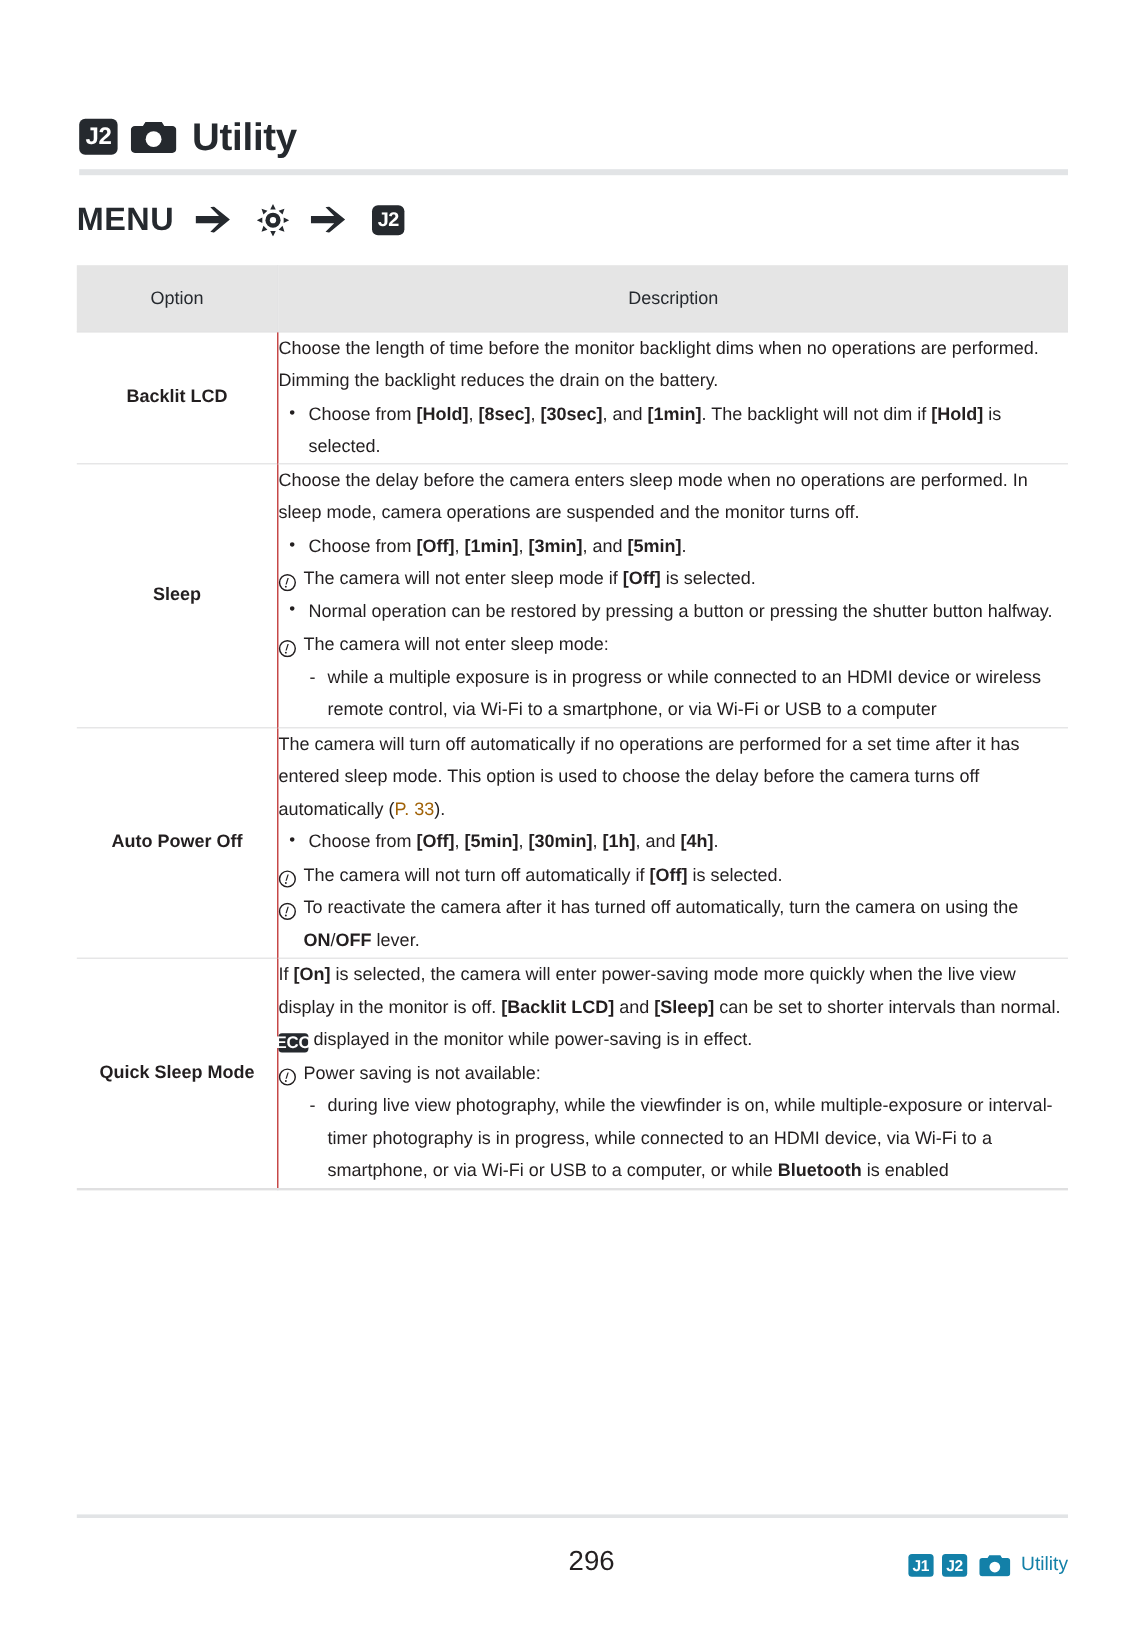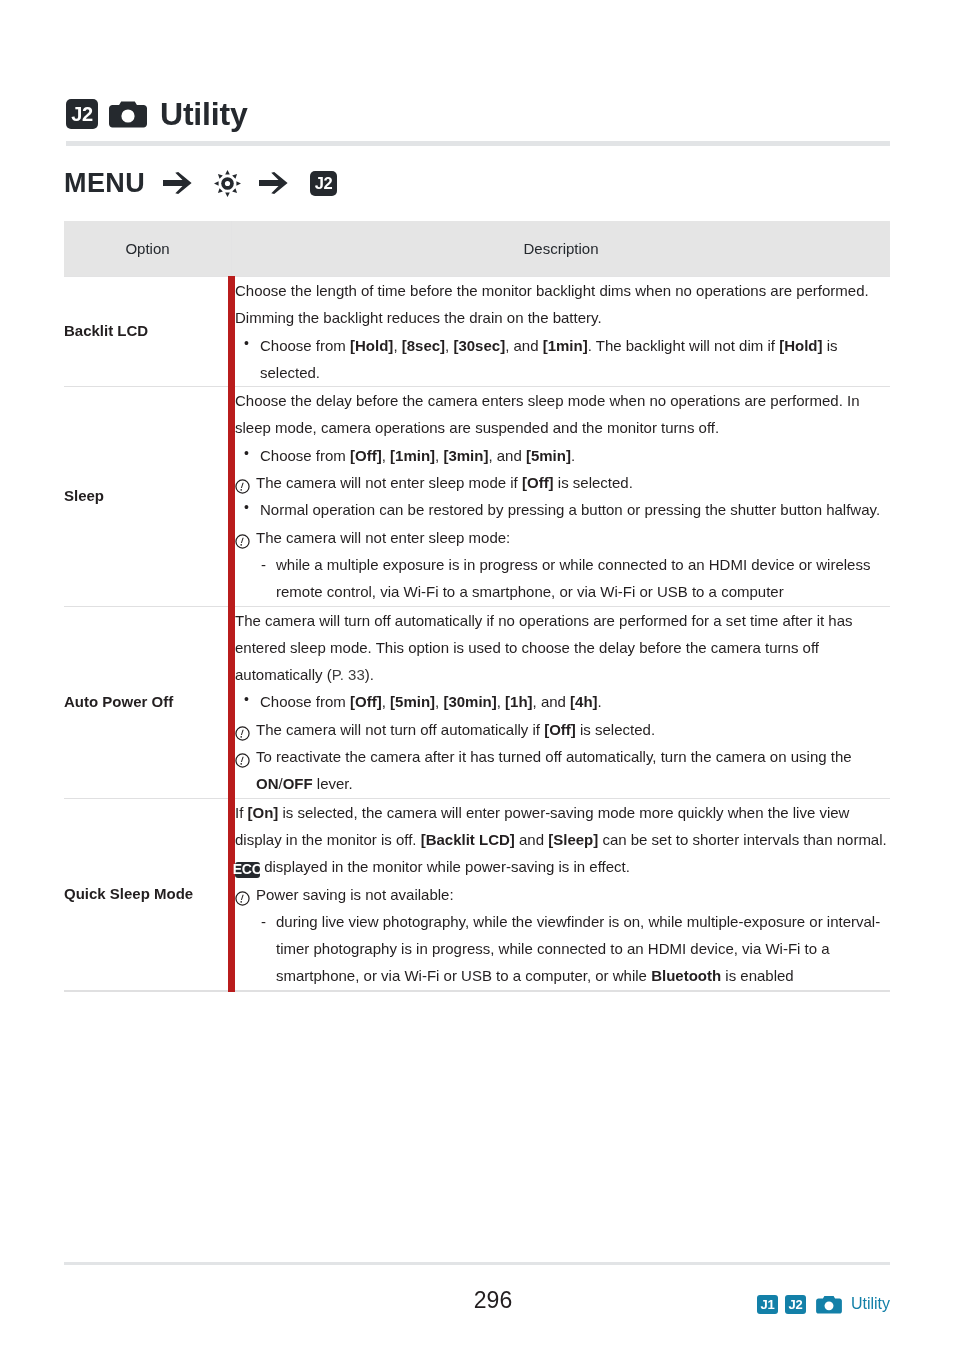--- a/index.html
+++ b/index.html
@@ -121,24 +121,25 @@
     text-align: center;
     border-bottom: 1px solid #e3e3e4;
   }
   .col-opt { width: 167px; }
   .th-opt { border-right: 1px solid #e3e3e4; }
 
   .tbl tbody tr { border-bottom: 1px solid #e0e0e1; }
   .tbl tbody tr:last-child { border-bottom: 2px solid #e0e0e1; }
 
   .cell-opt {
+    text-align: center;
     font-size: 15px;
     font-weight: bold;
     color: #231f20;
-    border-right: 7px solid #b91c1c;
+    border-right: 1px solid #b91c1c;
     padding: 10px 8px;
     line-height: 1.38;
   }
   .cell-desc {
     padding: 18px 14px 20px 22px;
     font-size: 15px;
     line-height: 1.82;
     color: #231f20;
   }
 
@@ -200,21 +201,21 @@
     color: #ffffff;
     border-radius: 3px;
     font-size: 14px;
     font-weight: bold;
     width: 25px;
     height: 16px;
     letter-spacing: -0.2px;
     vertical-align: -2px;
   }
 
-  .plink { color: #404040; }
+  .plink { color: #a16207; }
 
   
   .footer-rule {
     position: absolute;
     left: 64px;
     top: 1262px;
     width: 826px;
     height: 3px;
     background: #e2e4e6;
   }

